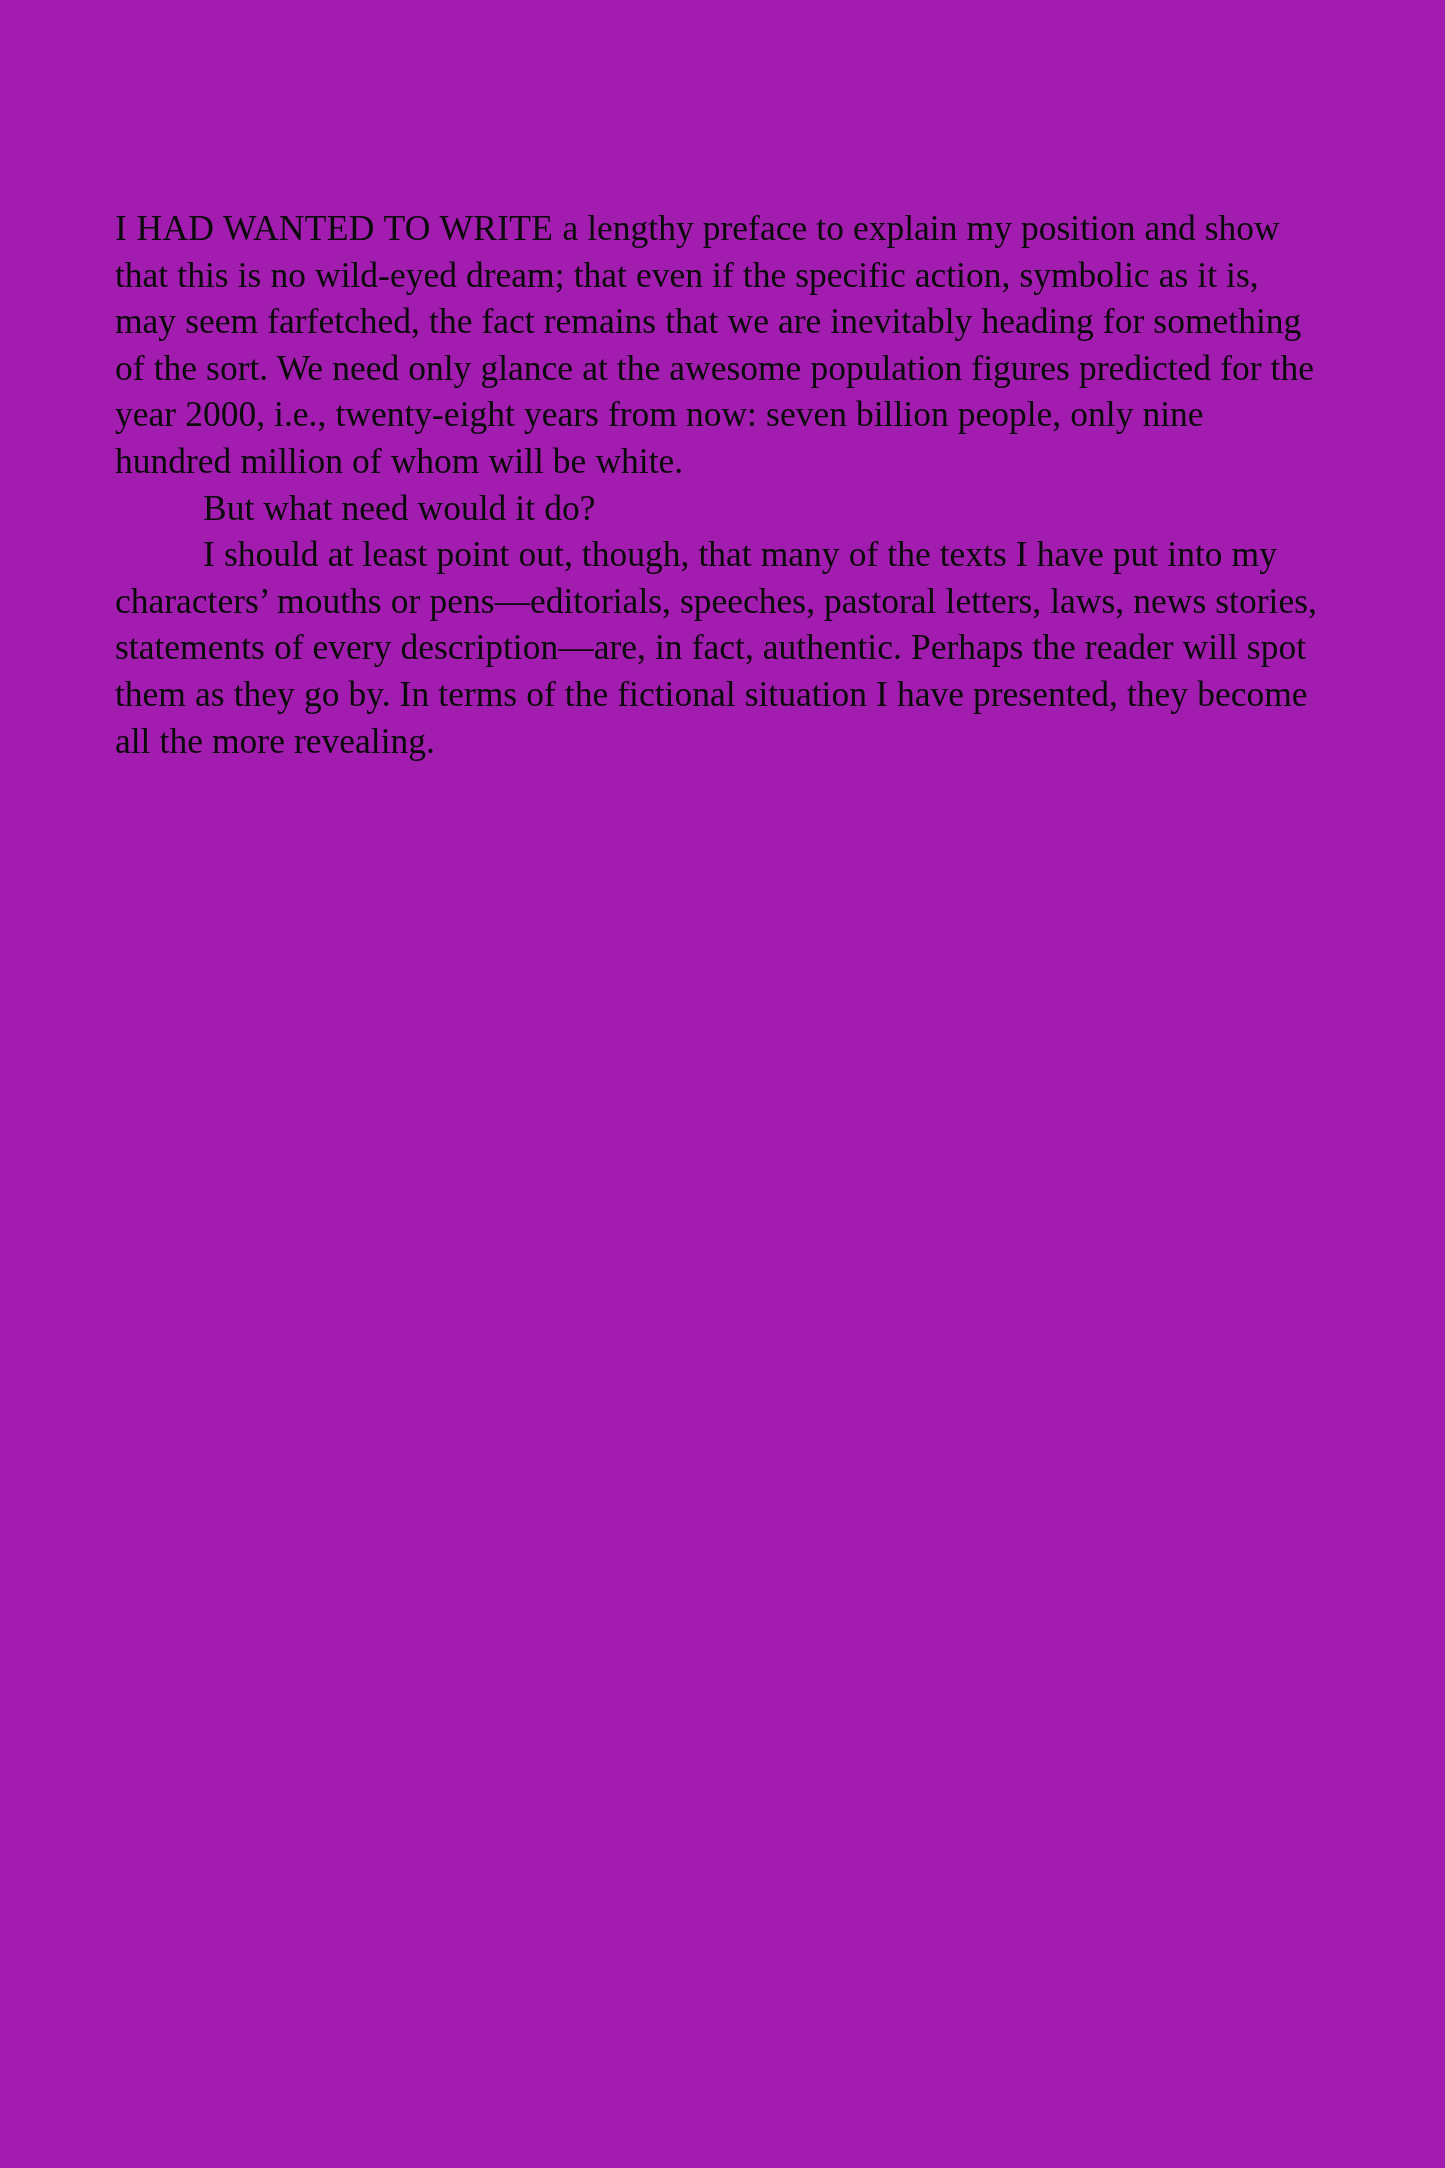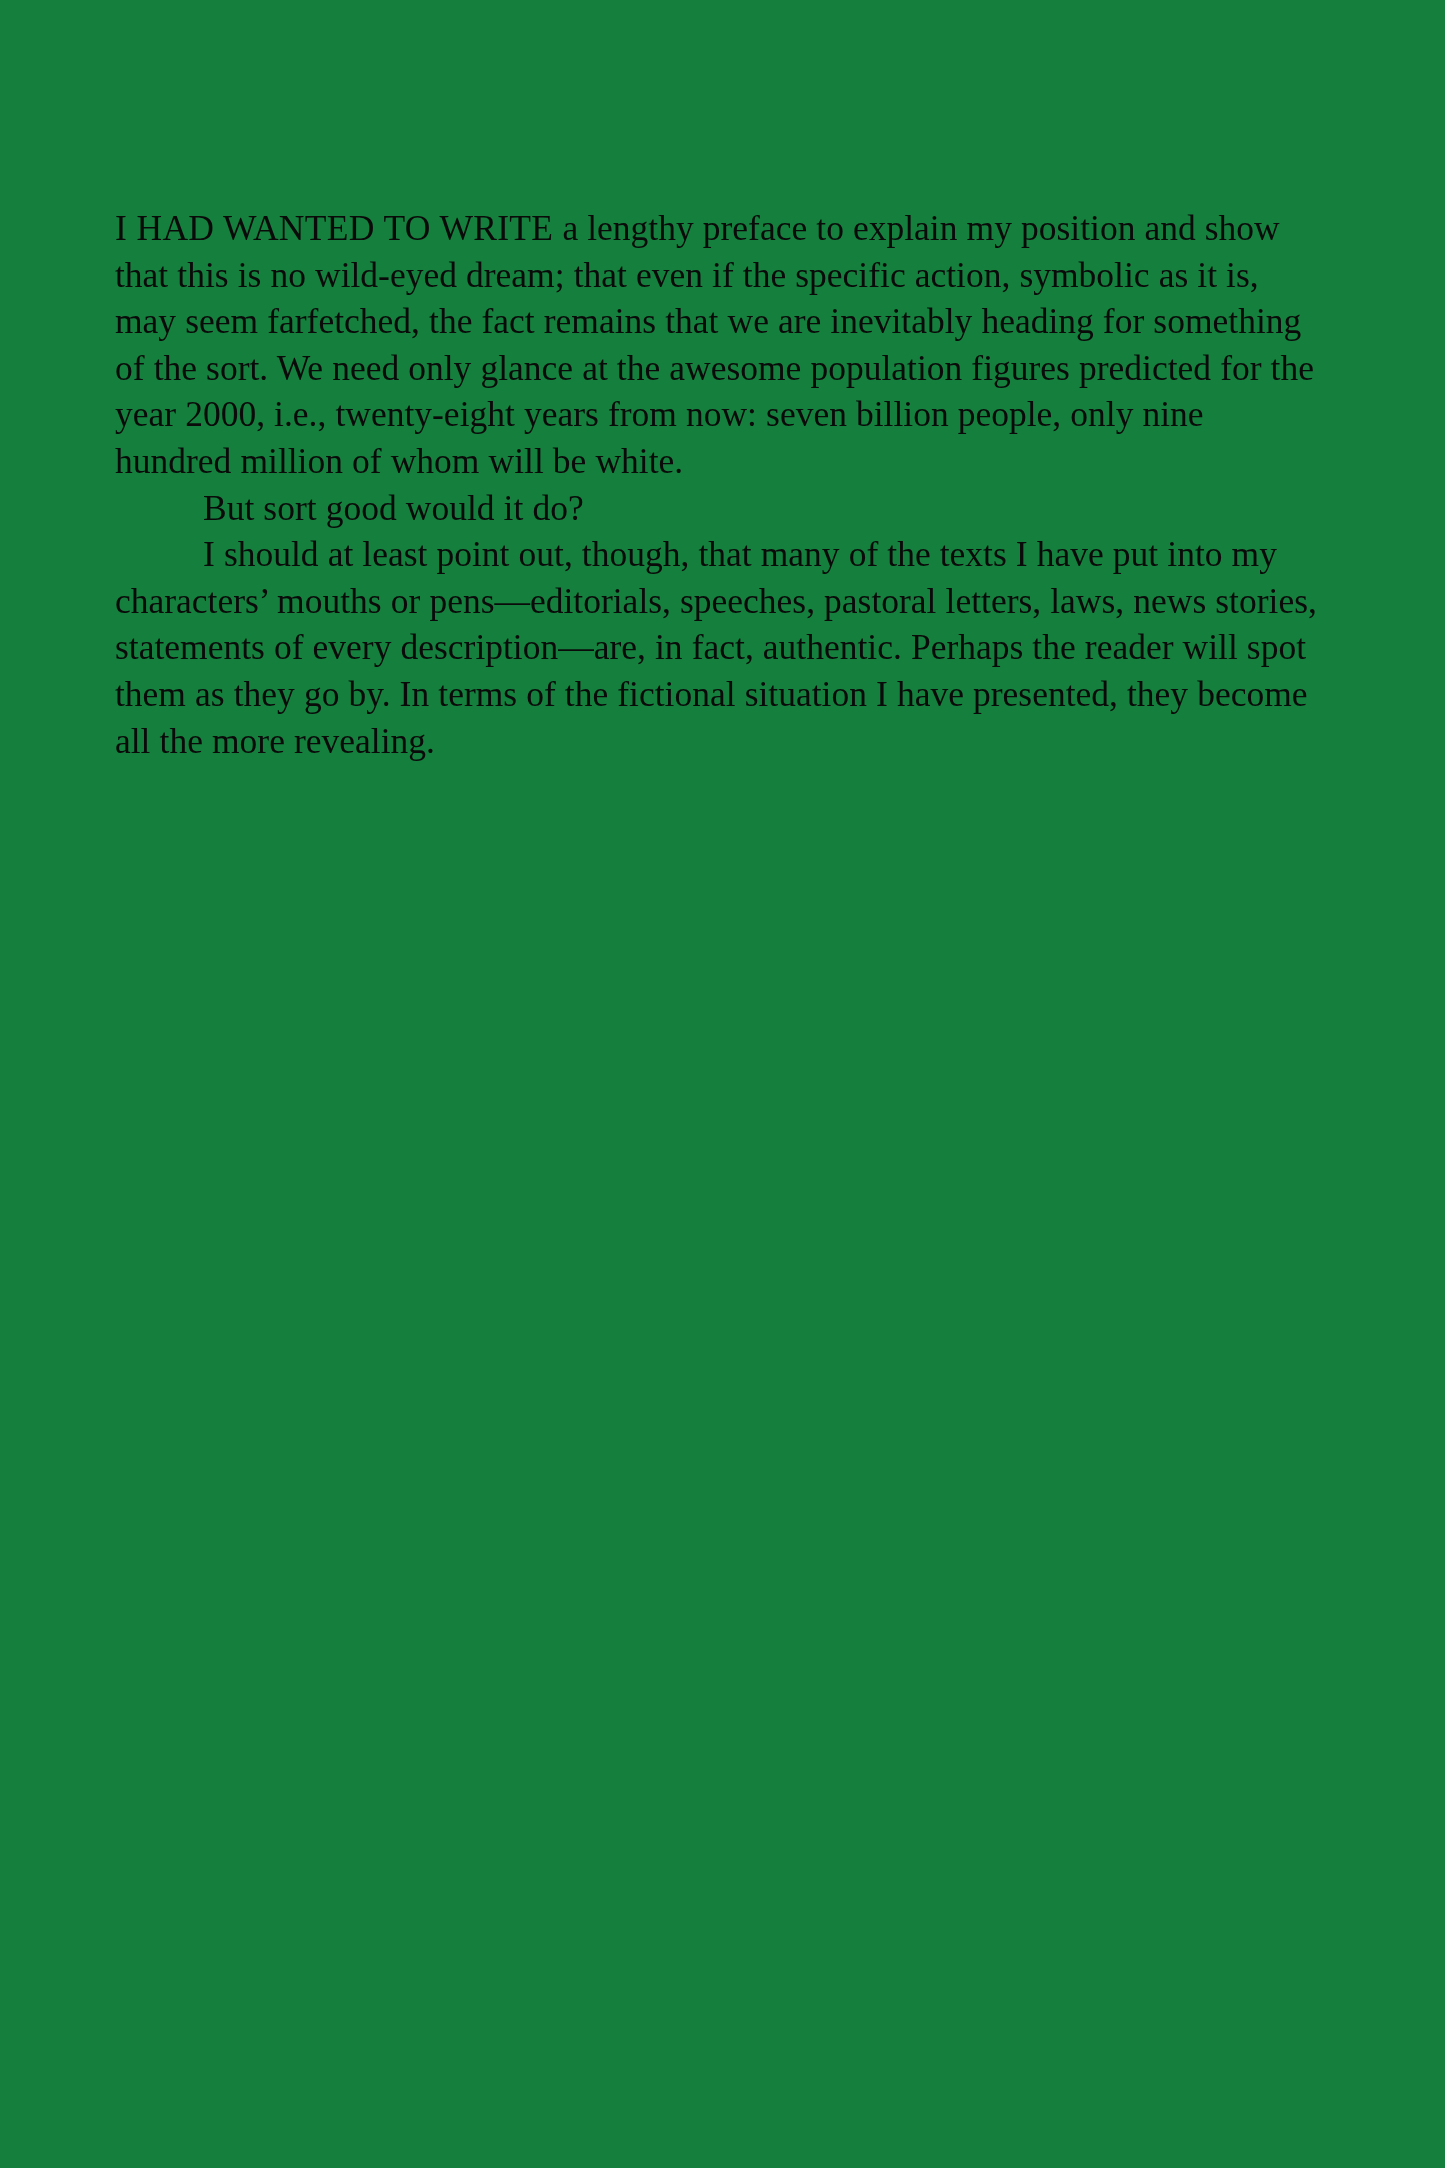--- a/index.html
+++ b/index.html
@@ -4,21 +4,21 @@
 <style>
   html, body {
     margin: 0;
     padding: 0;
     background: #ffffff;
   }
   .page {
     position: relative;
     width: 1445px;
     height: 2168px;
-    background: #15803d;
+    background: #a21caf;
     overflow: hidden;
   }
   .text-block {
     position: absolute;
     left: 115px;
     top: 205px;
     width: 1210px;
     font-family: "Liberation Serif", "DejaVu Serif", serif;
     font-size: 35.5px;
     line-height: 46.6px;
@@ -47,20 +47,20 @@
 </style>
 </head>
 <body>
 
 <div class="page">
 
   <div class="text-block">
 
     <p class="para"><span class="opening-caps">I HAD WANTED TO WRITE</span><span> a lengthy preface to explain my position and show that this is no wild-eyed dream; that even if the specific action, symbolic as it is, may seem farfetched, the fact remains that we are inevitably heading for something of the sort. We need only glance at the awesome population figures predicted for the year 2000, i.e., twenty-eight years from now: seven billion people, only nine hundred million of whom will be white.</span></p>
 
-    <p class="para indented">But sort good would it do?</p>
+    <p class="para indented">But what need would it do?</p>
 
     <p class="para indented">I should at least point out, though, that many of the texts I have put into my characters’ mouths or pens—editorials, speeches, pastoral letters, laws, news stories, statements of every description—are, in fact, authentic. Perhaps the reader will spot them as they go by. In terms of the fictional situation I have presented, they become all the more revealing.</p>
 
 
   </div>
 
 </div>
 
 </body></html>

